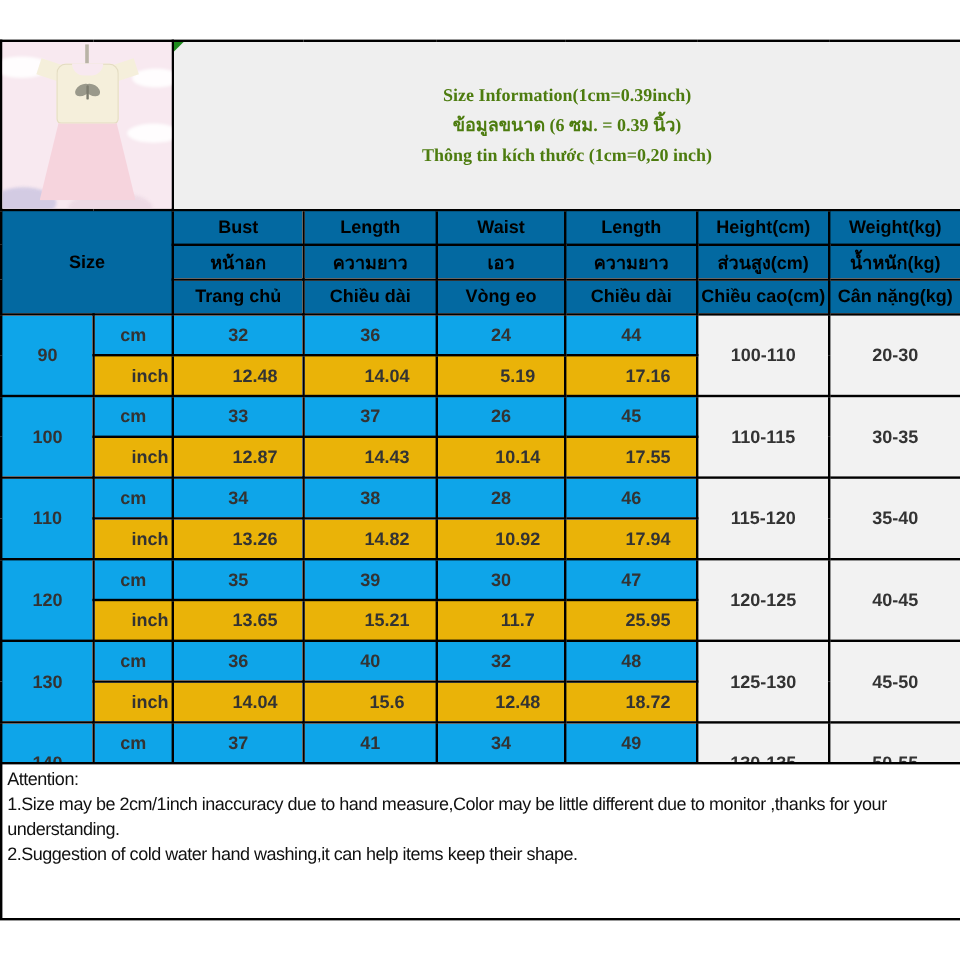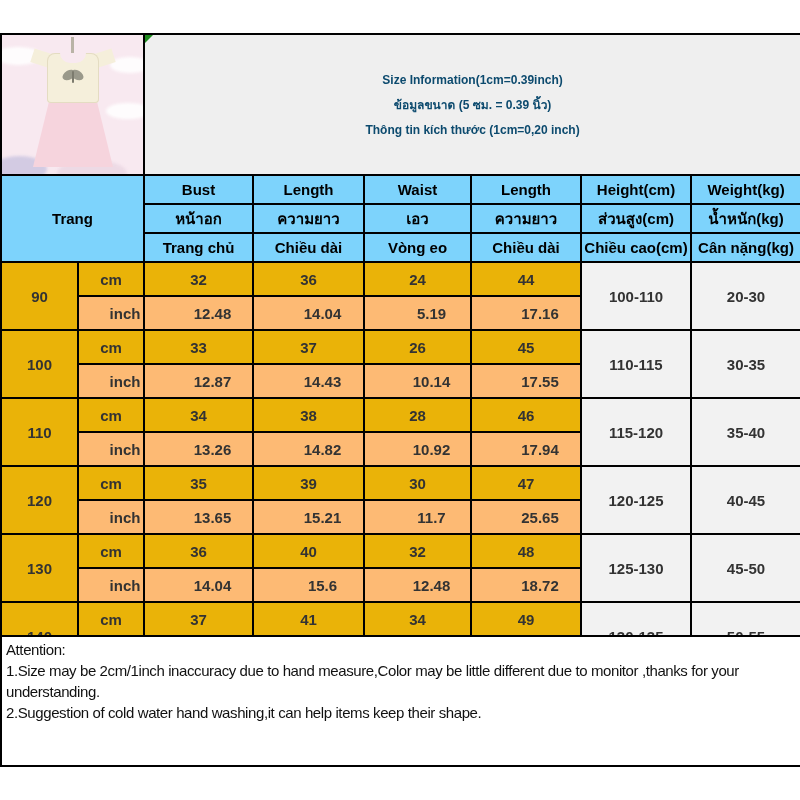--- a/index.html
+++ b/index.html
@@ -14,33 +14,33 @@
     border-collapse:collapse;table-layout:fixed;
   }
   table.size-chart td{
     border:2px solid #000;text-align:center;vertical-align:middle;
     padding:0;color:#000;overflow:hidden;
   }
   
   td.photo-cell{height:139px;background:#f8e9f0;padding:0;}
   td.info-cell{background:#efefef;position:relative;}
   .info-wrap{display:flex;flex-direction:column;justify-content:center;align-items:center;height:139px;gap:3px;}
-  .info-line{font-weight:700;font-size:12px;line-height:22px;color:#0c4a6e;}
+  .info-line{font-weight:700;font-size:15px;line-height:22px;color:#4d7c0f;font-family:Liberation Serif, serif;}
   .green-marker{
     position:absolute;left:0;top:0;width:0;height:0;
     border-top:8px solid #1e8a1e;border-right:8px solid transparent;
   }
   
-  tr.hdr td{height:27px;background:#7dd3fc;font-weight:700;font-size:15px;}
+  tr.hdr td{height:27px;background:#0369a1;font-weight:700;font-size:15px;}
   td.size-cell{background:#d9d9d9;font-weight:700;font-size:31px;}
   
   tr.data-row td{height:32px;font-weight:700;font-size:15px;color:#333;}
   td.size-num{background:#d9d9d9;font-size:16px;color:#222;}
-  tr.cm-row td{background:#eab308;}
-  tr.inch-row td{background:#fdba74;padding-left:28px;}
+  tr.cm-row td{background:#0ea5e9;}
+  tr.inch-row td{background:#eab308;padding-left:28px;}
   td.range{background:#f2f2f2 !important;color:#333;}
   
   .attention{
     position:absolute;left:0;top:635px;width:796px;height:124px;
     border:2px solid #000;background:#fff;
     padding:2px 4px;box-sizing:content-box;
     font-size:15px;letter-spacing:-0.4px;line-height:21px;color:#111;
   }
   
   .photo{position:relative;width:100%;height:139px;background:#f8e9f0;overflow:hidden;}
@@ -103,28 +103,28 @@
             <ellipse cx="9" cy="8" rx="7" ry="4.5" fill="#9a998b" transform="rotate(-30 9 8)"></ellipse>
             <ellipse cx="17" cy="8" rx="7" ry="4.5" fill="#9a998b" transform="rotate(30 17 8)"></ellipse>
             <rect x="12" y="4" width="2" height="12" rx="1" fill="#7c7b6e"></rect>
           </svg>
         </div>
       </td>
       <td class="info-cell" colspan="6">
         <span class="green-marker"></span>
         <div class="info-wrap">
           <div class="info-line">Size Information(1cm=0.39inch)</div>
-          <div class="info-line">ข้อมูลขนาด (5 ซม. = 0.39 นิ้ว)</div>
+          <div class="info-line">ข้อมูลขนาด (6 ซม. = 0.39 นิ้ว)</div>
           <div class="info-line">Thông tin kích thước (1cm=0,20 inch)</div>
         </div>
       </td>
     </tr>
 
     <tr class="hdr">
-      <td class="size-cell" colspan="2" rowspan="3">Trang</td>
+      <td class="size-cell" colspan="2" rowspan="3">Size</td>
       <td>Bust</td>
       <td>Length</td>
       <td>Waist</td>
       <td>Length</td>
       <td>Height(cm)</td>
       <td>Weight(kg)</td>
     </tr>
     <tr class="hdr">
       <td>หน้าอก</td>
       <td>ความยาว</td>
@@ -204,21 +204,21 @@
       <td>30</td>
       <td>47</td>
       <td class="range" rowspan="2">120-125</td>
       <td class="range" rowspan="2">40-45</td>
     </tr>
     <tr class="data-row inch-row">
       <td>inch</td>
       <td>13.65</td>
       <td>15.21</td>
       <td>11.7</td>
-      <td>25.65</td>
+      <td>25.95</td>
     </tr>
 
     <tr class="data-row cm-row">
       <td class="size-num" rowspan="2">130</td>
       <td>cm</td>
       <td>36</td>
       <td>40</td>
       <td>32</td>
       <td>48</td>
       <td class="range" rowspan="2">125-130</td>

